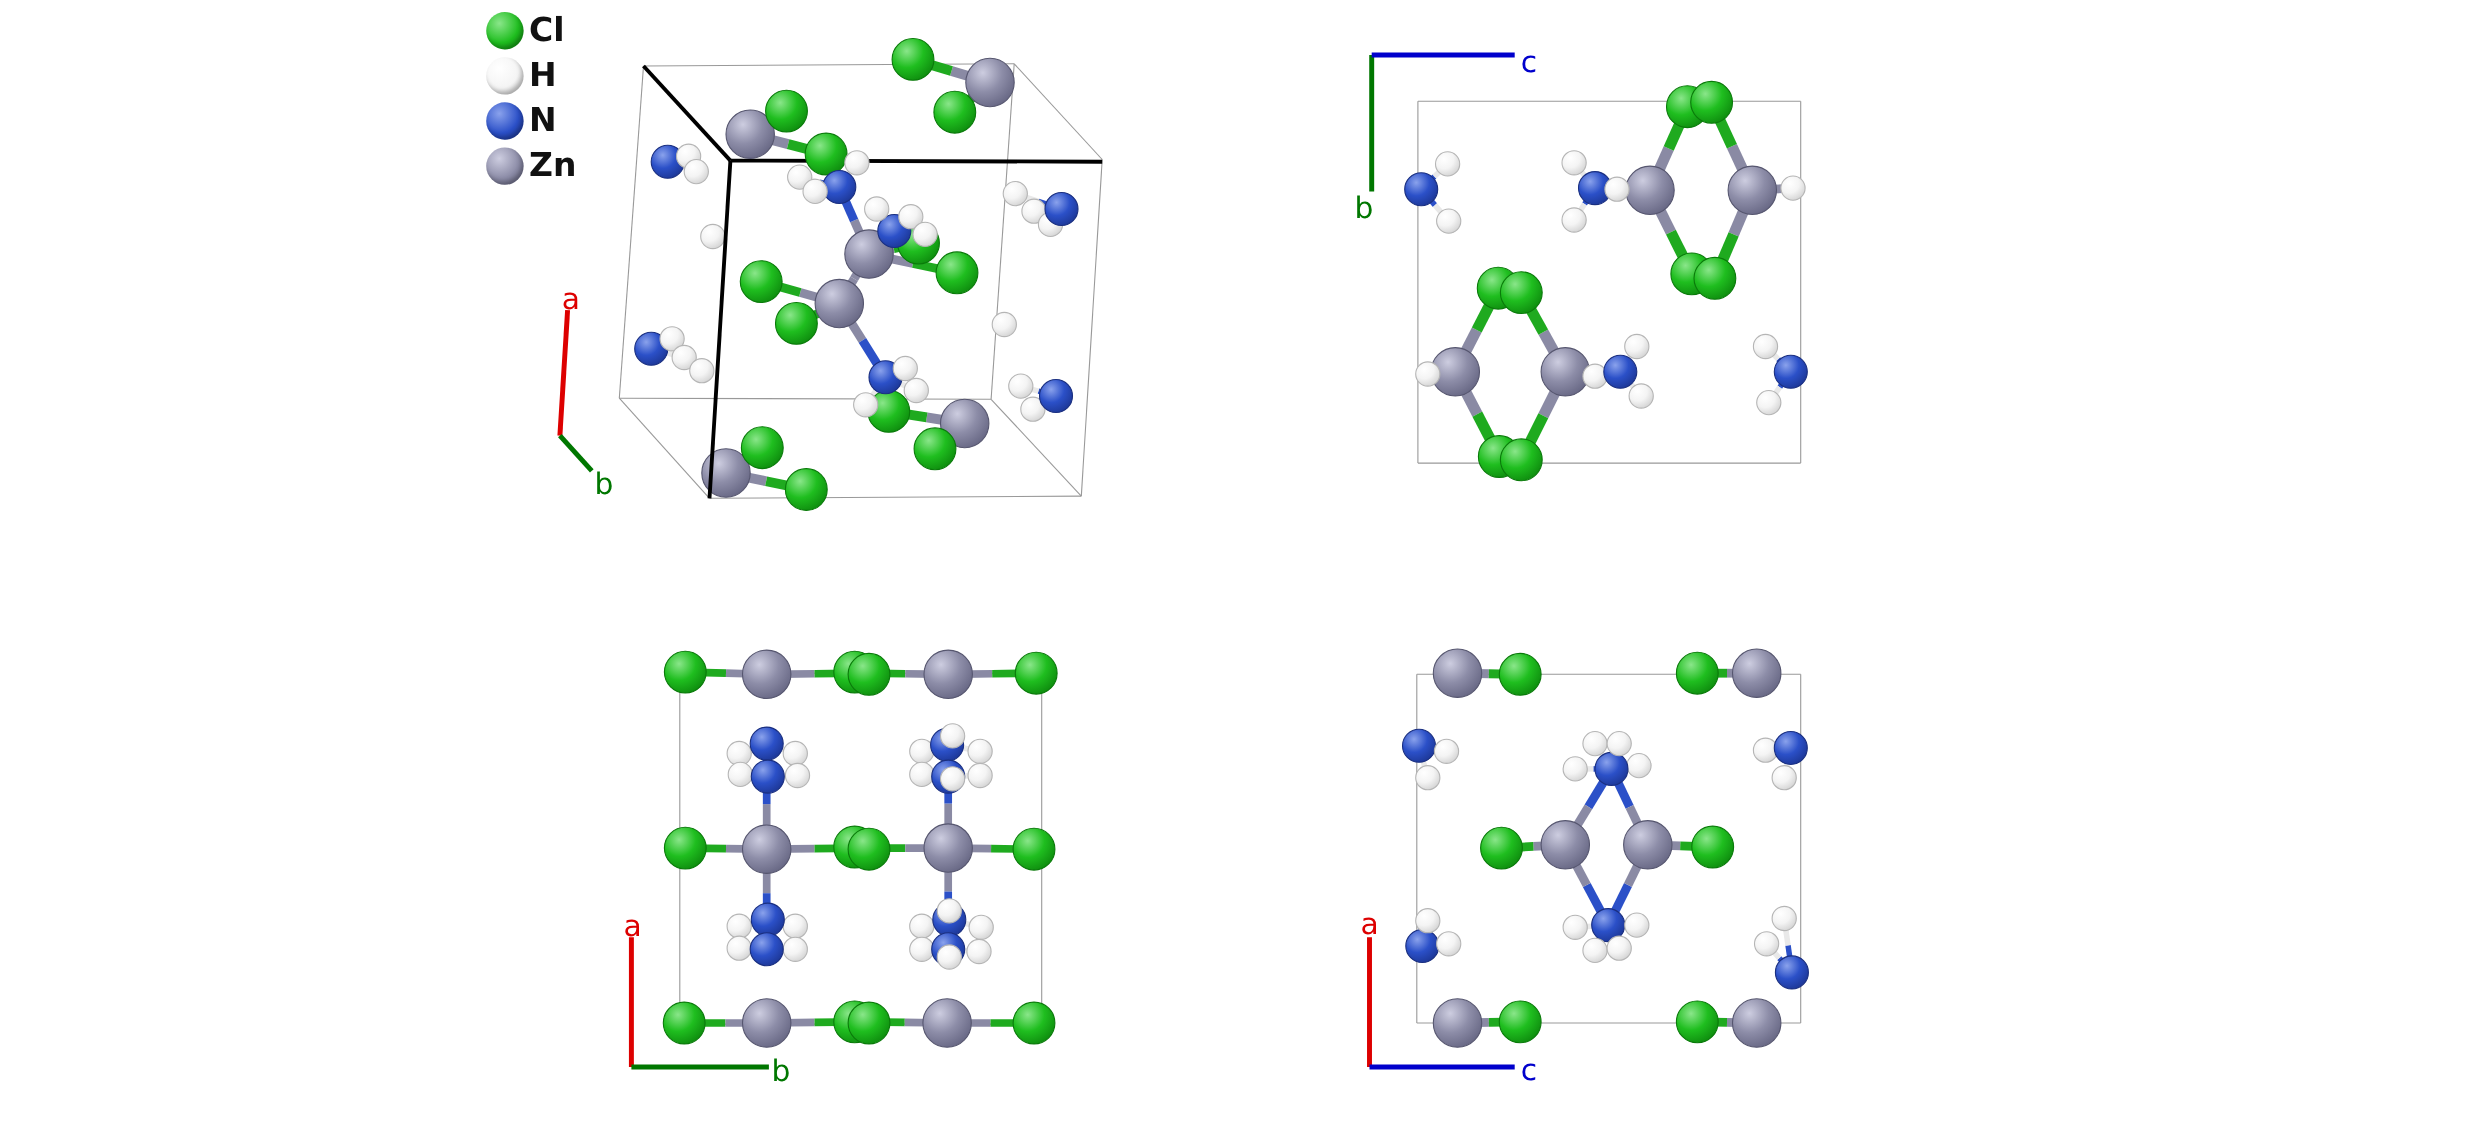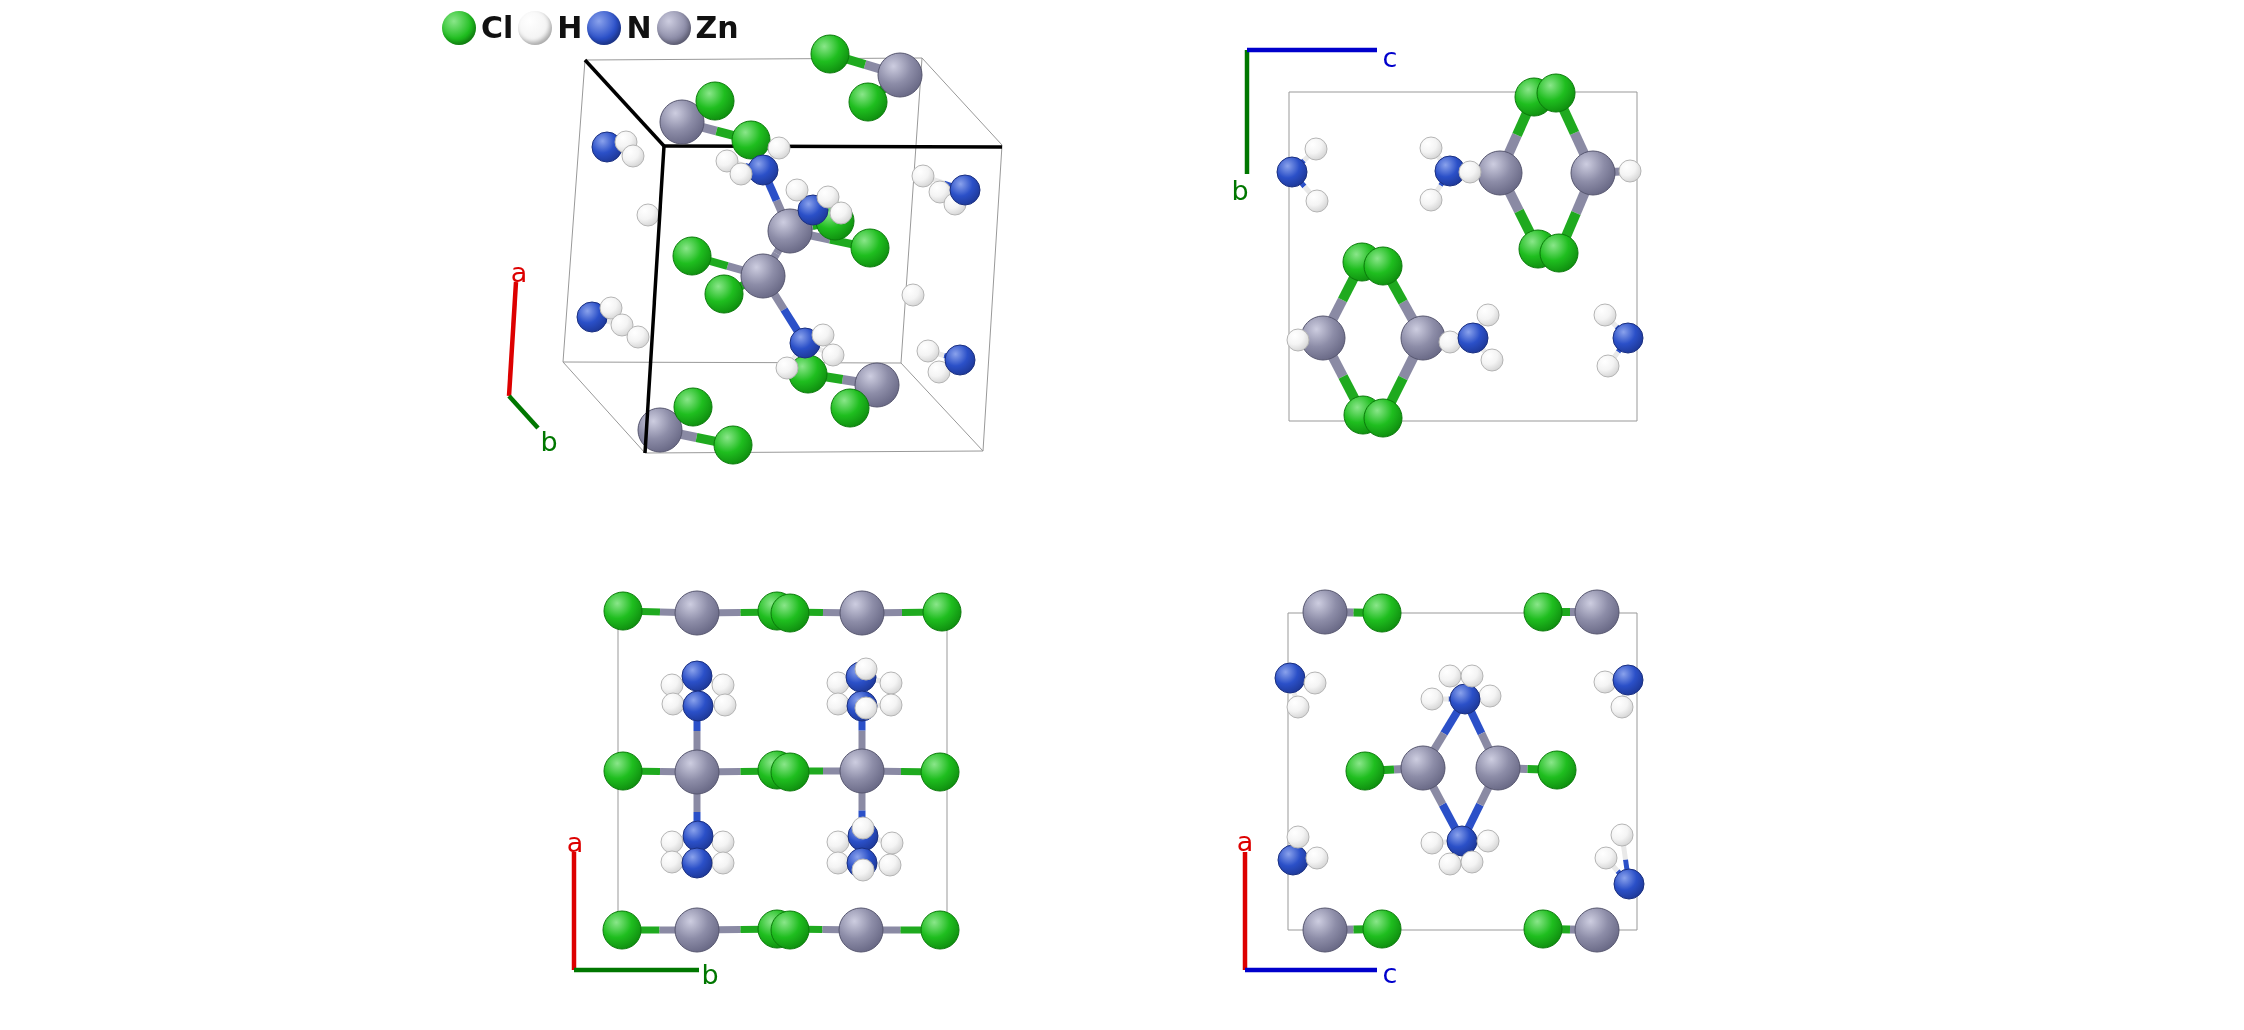--- a/index.html
+++ b/index.html
@@ -1,19 +1,19 @@
 <!DOCTYPE html>
 <html><head>
 <meta charset="utf-8">
 <style>
   html,body{margin:0;padding:0;background:#ffffff;}
   #stage{position:relative;width:2244px;height:1030px;background:#ffffff;overflow:hidden;
          font-family:"DejaVu Sans", sans-serif;}
   #scene{position:absolute;left:0;top:0;}
-  .legend{position:absolute;left:442px;top:10px;display:flex;gap:5px;}
+  .legend{position:absolute;left:442px;top:10px;display:flex;flex-direction:column;gap:5px;}
   .legend-row{display:flex;align-items:center;gap:5px;height:36px;}
   .legend-sphere{width:34px;height:34px;border-radius:50%;flex:0 0 auto;
                  box-shadow:inset -2px -3px 4px rgba(0,0,0,0.25);}
   .legend-label{font-size:30px;font-weight:bold;color:#111;line-height:1;}
 </style>
 </head>
 <body>
 
 <div id="stage">
   <svg id="scene" width="2244" height="1030" viewBox="0 0 2244 1030">

